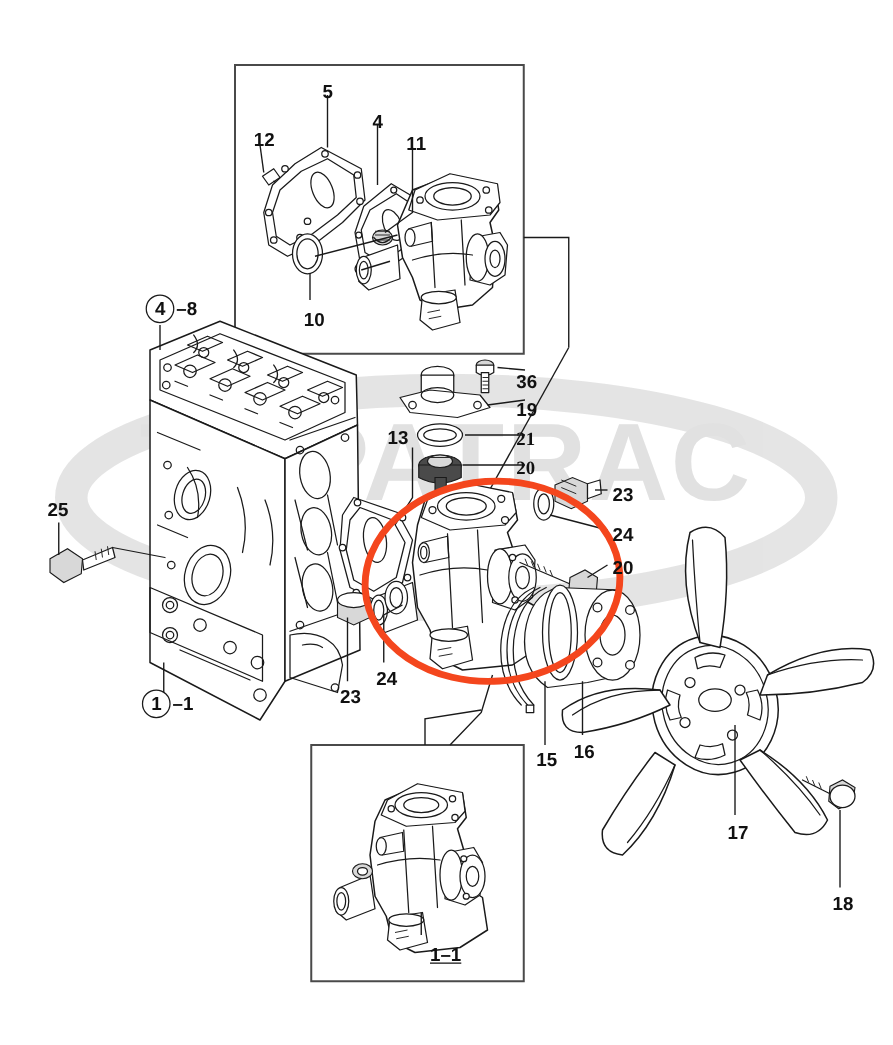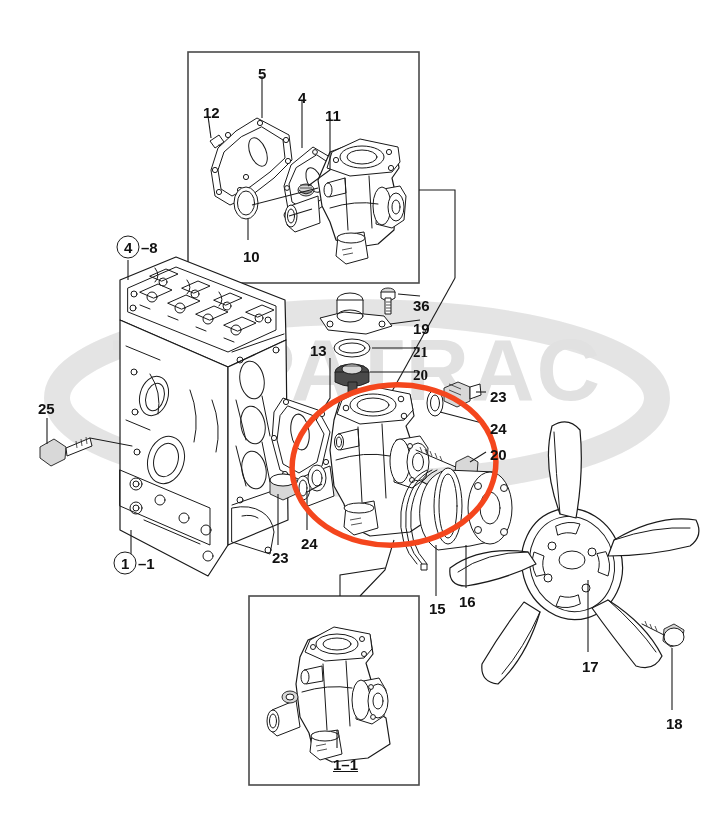--- a/index.html
+++ b/index.html
@@ -466,20 +466,20 @@
       <div class="lbl" style="left: 490px; top: 389px;">23</div>
       <div class="lbl" style="left: 490px; top: 421px;">24</div>
       <div class="lbl" style="left: 490px; top: 447px;">20</div>
       <div class="lbl" style="left: 310px; top: 343px;">13</div>
       <div class="lbl" style="left: 272px; top: 550px;">23</div>
       <div class="lbl" style="left: 301px; top: 536px;">24</div>
       <div class="lbl" style="left: 429px; top: 601px;">15</div>
       <div class="lbl" style="left: 459px; top: 594px;">16</div>
       <div class="lbl" style="left: 582px; top: 659px;">17</div>
       <div class="lbl" style="left: 666px; top: 716px;">18</div>
-      <div class="lbl" style="left: 333px; top: 757px; text-decoration: underline;">1–1</div>
+      <div class="lbl" style="left: 344px; top: 757px; text-decoration: underline;">1–1</div>
       <div class="lbl" style="left: 124px; top: 240px;">4</div>
       <div class="lbl" style="left: 141px; top: 240px;">–8</div>
       <div class="lbl" style="left: 121px; top: 556px;">1</div>
       <div class="lbl" style="left: 138px; top: 556px;">–1</div>
     </div>
 
 </div>
 
 </body></html>

